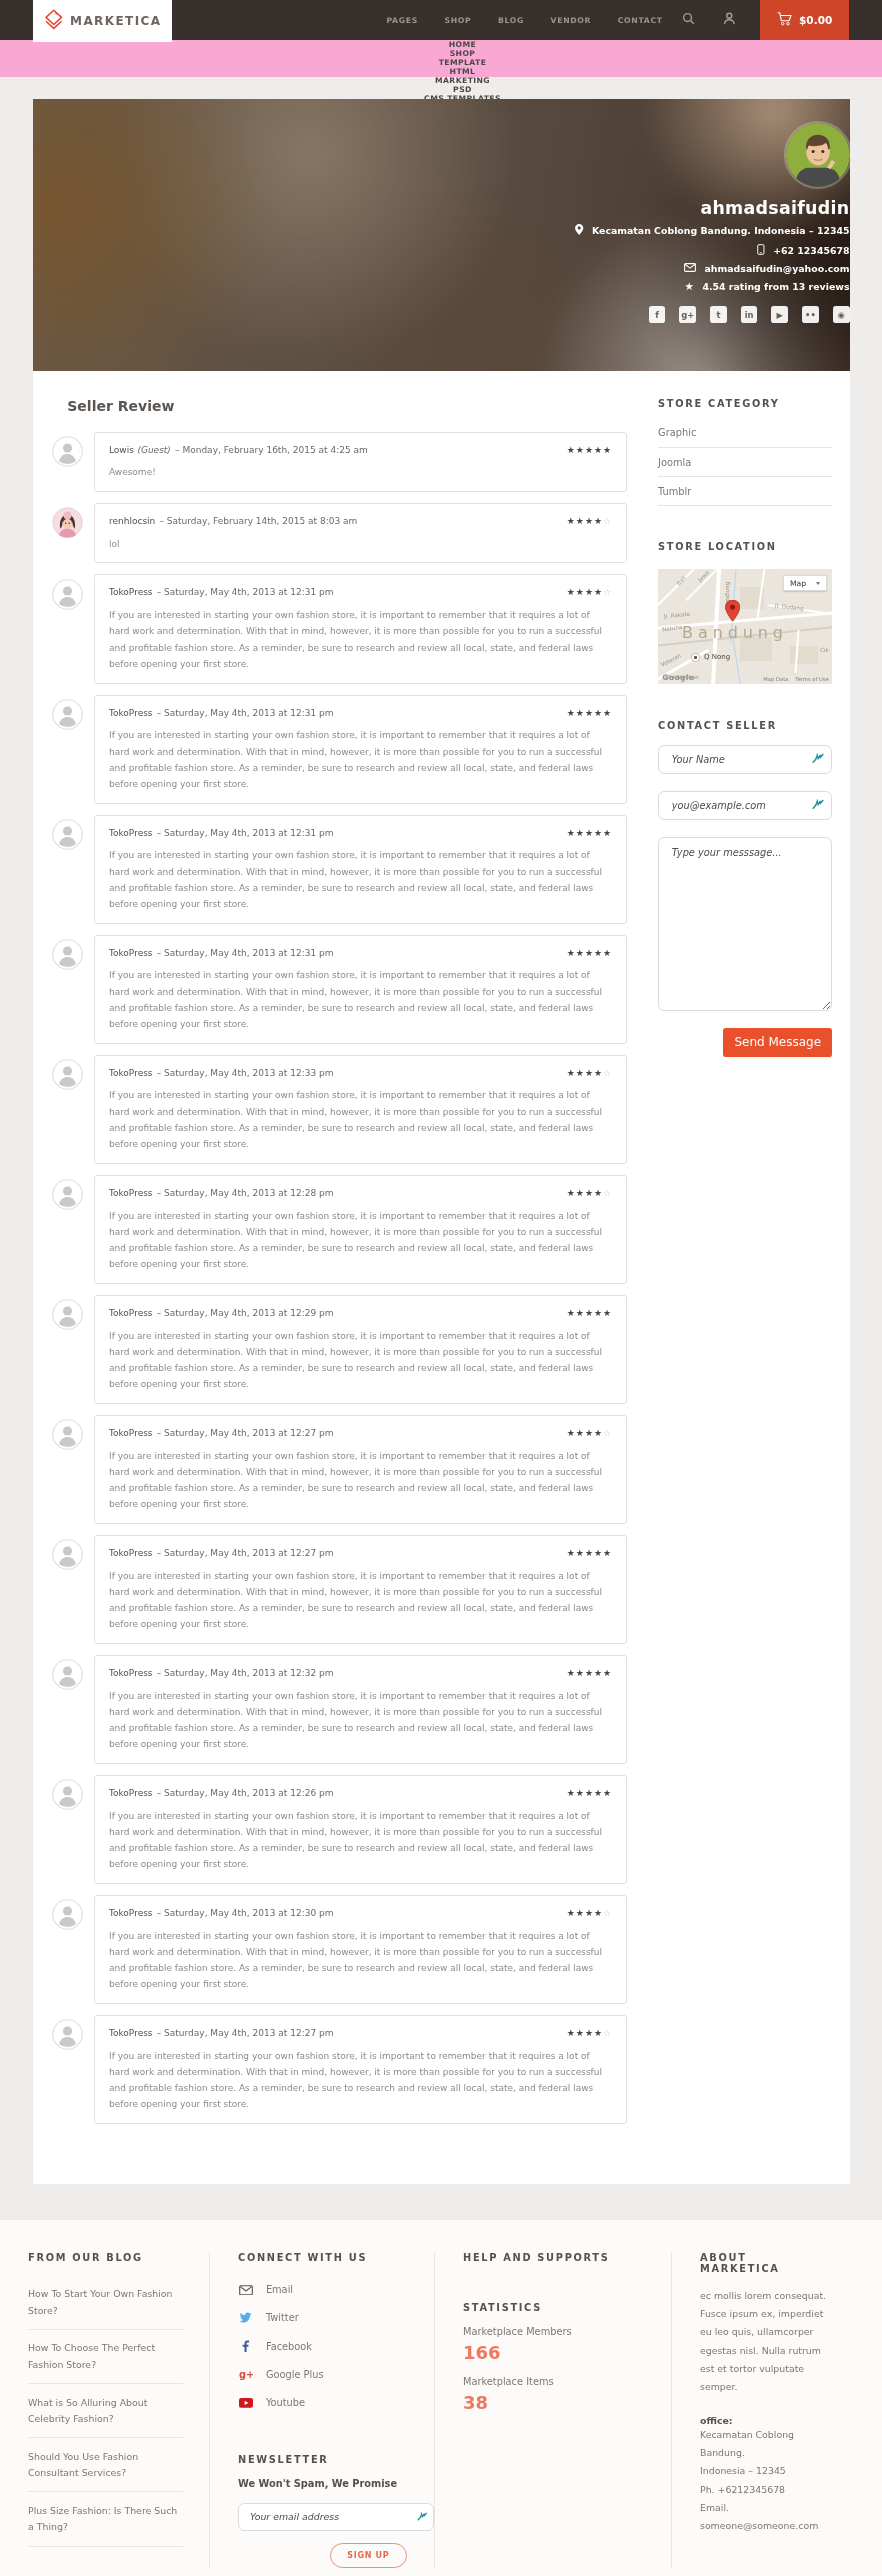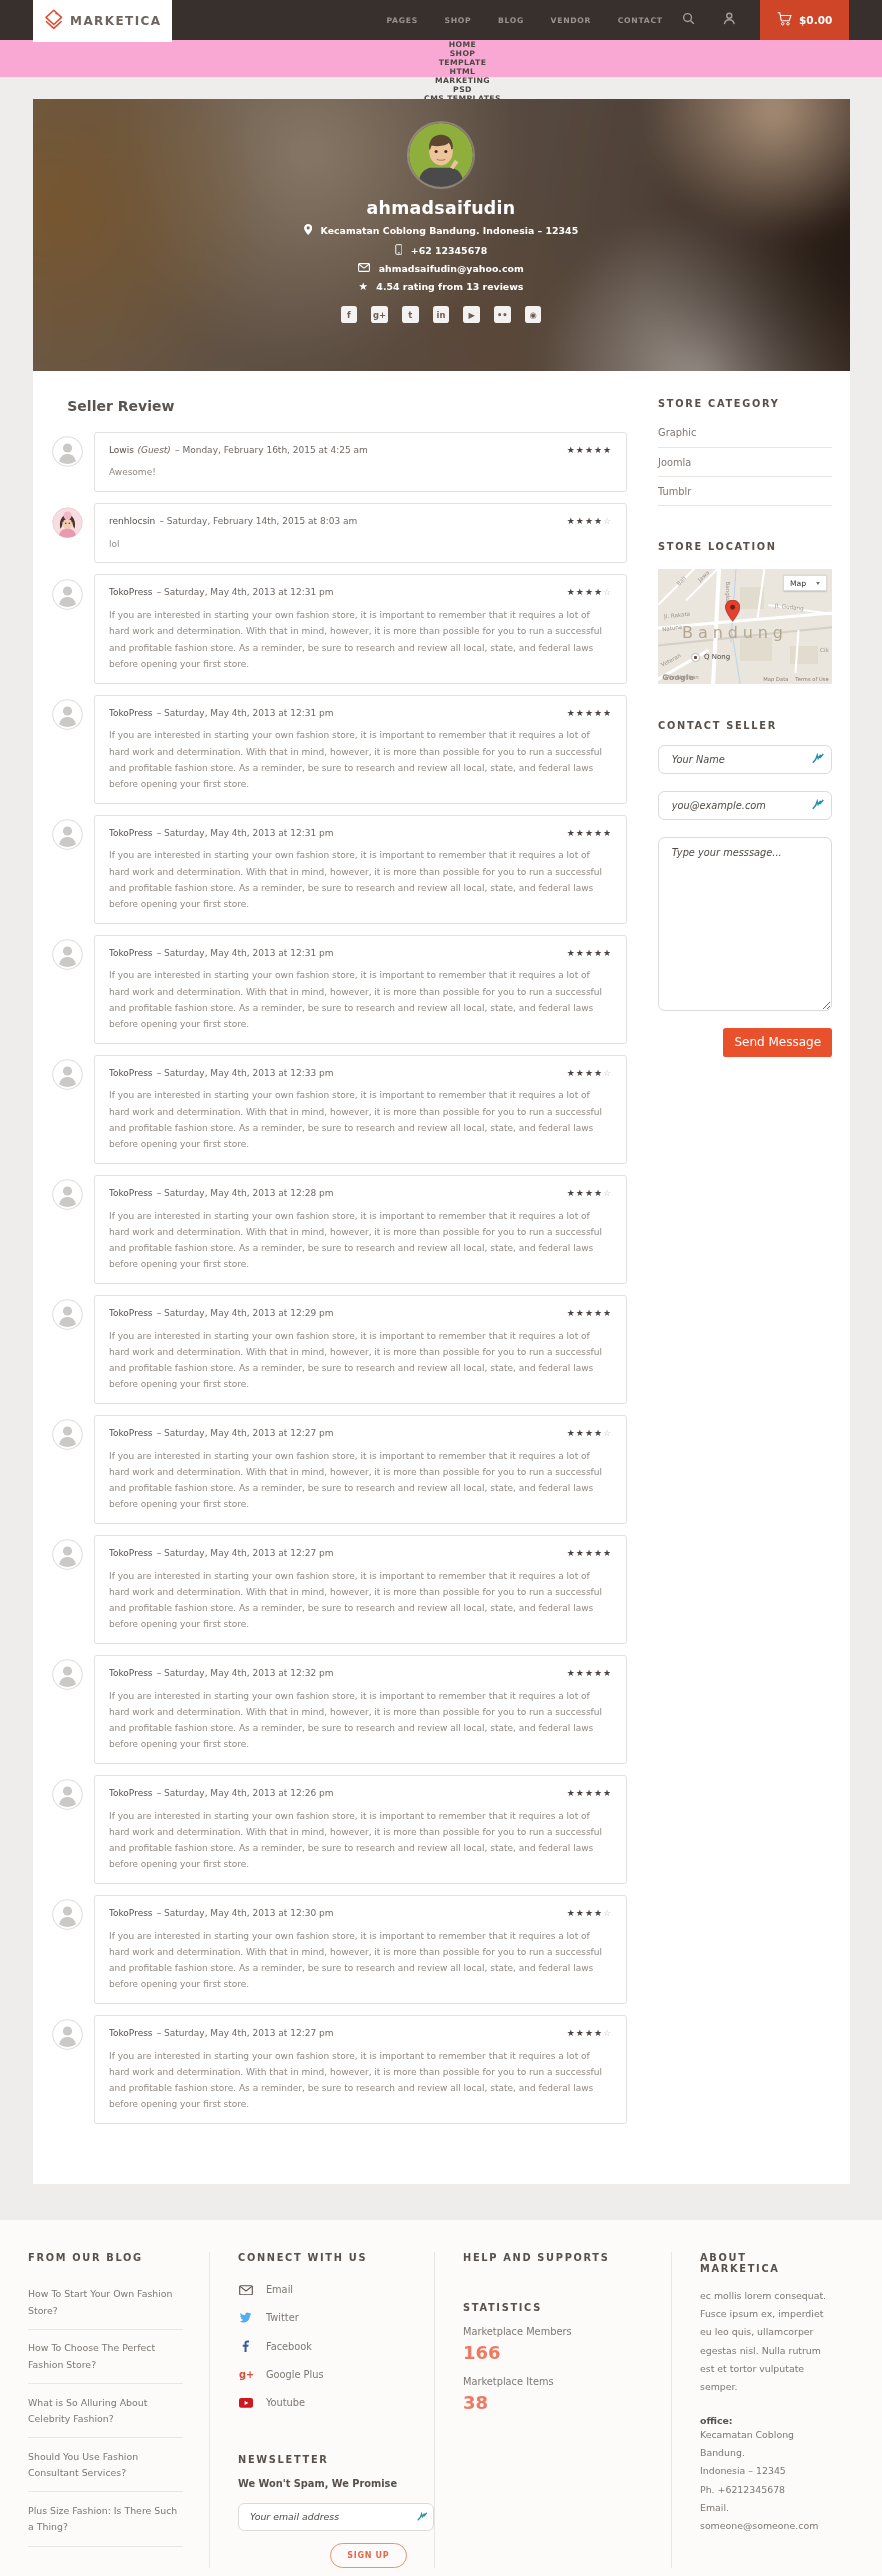--- a/index.html
+++ b/index.html
@@ -33,21 +33,21 @@
     background:
       radial-gradient(circle at 88% 12%, rgba(240,206,172,.95), rgba(240,206,172,0) 16%),
       radial-gradient(circle at 99% 55%, rgba(38,26,20,.95), rgba(38,26,20,0) 26%),
       radial-gradient(circle at 80% 92%, rgba(235,229,222,.85), rgba(235,229,222,0) 22%),
       radial-gradient(circle at 6% 42%, rgba(163,117,56,.85), rgba(163,117,56,0) 26%),
       radial-gradient(circle at 35% 25%, rgba(196,178,152,.8), rgba(196,178,152,0) 34%),
       radial-gradient(circle at 55% 80%, rgba(120,96,74,.7), rgba(120,96,74,0) 30%),
       linear-gradient(100deg, #8d7a66, #6f6053 60%, #4c3c30);
   }
   .hero-shade { position:absolute; inset:0; background:rgba(25,18,14,.30); }
-  .hero-inner { position:relative; z-index:2; height:100%; display:flex; flex-direction:column; align-items:center; padding-top:24px; color:#fff; }
+  .hero-inner { position:relative; z-index:2; height:100%; display:flex; flex-direction:column; align-items:flex-end; padding-top:24px; color:#fff; }
   .hero-avatar { width:64px; height:64px; border-radius:50%; overflow:hidden; box-shadow:0 0 0 2.1px rgba(255,255,255,.25); }
   .hero-name { margin-top:11px; font-size:17.4px; font-weight:bold; letter-spacing:0.3px; }
   .hero-row { margin-top:6.3px; display:flex; align-items:center; gap:8.4px; font-size:9.4px; font-weight:bold; }
   .hero-star { font-size:10.5px; color:#fff; }
   .hero-social { margin-top:14px; display:flex; gap:14px; }
   .soc { width:16.7px; height:16.7px; border-radius:2.8px; background:rgba(255,255,255,.93); color:#6b5f52; display:flex; align-items:center; justify-content:center; font-size:8.4px; font-weight:bold; cursor:pointer; }
 
   
   .content { display:flex; padding:26.5px 17.4px 49px 17.4px; }
   .main-col { flex:1; min-width:0; padding-left:2.1px; }

